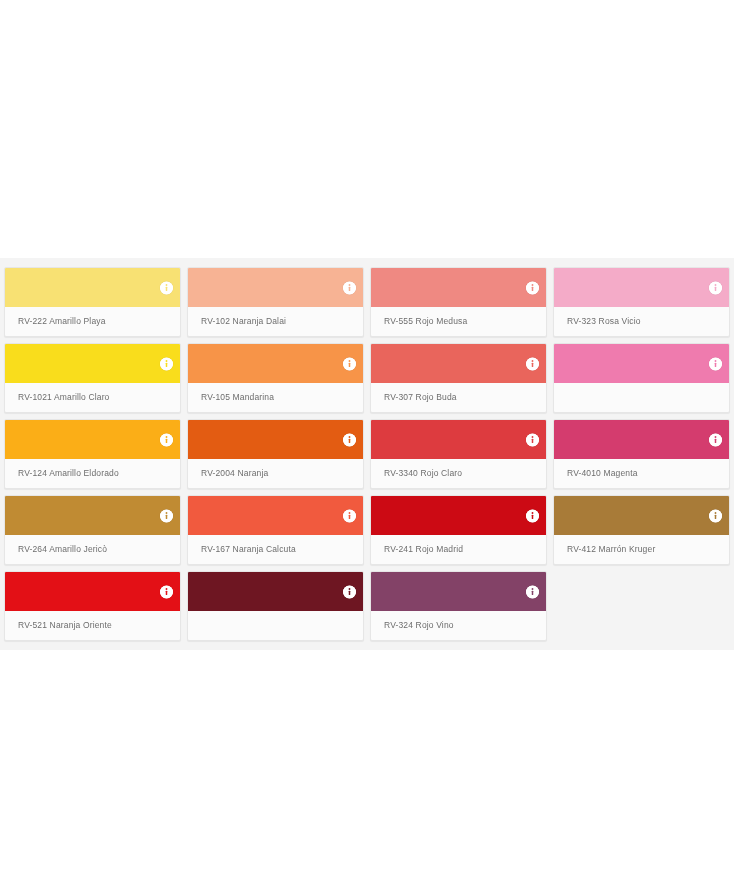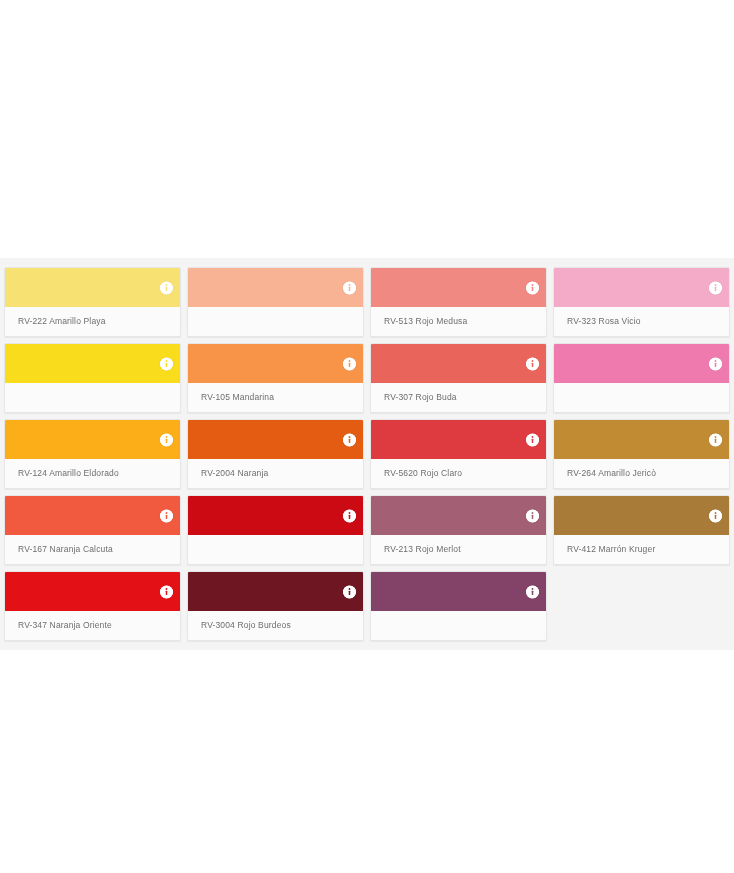--- a/index.html
+++ b/index.html
@@ -114,32 +114,33 @@
       <div class="swatch-card">
         <div class="swatch-color" style="background: rgb(247, 179, 148);">
           <span class="info-icon">
             <svg width="13" height="13" viewBox="0 0 13 13" aria-hidden="true">
               <circle cx="6.5" cy="6.5" r="6.5" fill="#ffffff"></circle>
               <circle cx="6.5" cy="3.5" r="0.95" fill="#f7b394"></circle>
               <rect x="5.75" y="5.2" width="1.5" height="4.3" rx="0.6" fill="#f7b394"></rect>
             </svg>
           </span>
         </div>
+        <div class="swatch-label">RV-102 Naranja Dalai</div>
       </div>
       <div class="swatch-card">
         <div class="swatch-color" style="background: rgb(239, 137, 130);">
           <span class="info-icon">
             <svg width="13" height="13" viewBox="0 0 13 13" aria-hidden="true">
               <circle cx="6.5" cy="6.5" r="6.5" fill="#ffffff"></circle>
               <circle cx="6.5" cy="3.5" r="0.95" fill="#ef8982"></circle>
               <rect x="5.75" y="5.2" width="1.5" height="4.3" rx="0.6" fill="#ef8982"></rect>
             </svg>
           </span>
         </div>
-        <div class="swatch-label">RV-513 Rojo Medusa</div>
+        <div class="swatch-label">RV-555 Rojo Medusa</div>
       </div>
       <div class="swatch-card">
         <div class="swatch-color" style="background: rgb(244, 171, 200);">
           <span class="info-icon">
             <svg width="13" height="13" viewBox="0 0 13 13" aria-hidden="true">
               <circle cx="6.5" cy="6.5" r="6.5" fill="#ffffff"></circle>
               <circle cx="6.5" cy="3.5" r="0.95" fill="#f4abc8"></circle>
               <rect x="5.75" y="5.2" width="1.5" height="4.3" rx="0.6" fill="#f4abc8"></rect>
             </svg>
           </span>
@@ -149,20 +150,21 @@
       <div class="swatch-card">
         <div class="swatch-color" style="background: rgb(249, 221, 28);">
           <span class="info-icon">
             <svg width="13" height="13" viewBox="0 0 13 13" aria-hidden="true">
               <circle cx="6.5" cy="6.5" r="6.5" fill="#ffffff"></circle>
               <circle cx="6.5" cy="3.5" r="0.95" fill="#f9dd1c"></circle>
               <rect x="5.75" y="5.2" width="1.5" height="4.3" rx="0.6" fill="#f9dd1c"></rect>
             </svg>
           </span>
         </div>
+        <div class="swatch-label">RV-1021 Amarillo Claro</div>
       </div>
       <div class="swatch-card">
         <div class="swatch-color" style="background: rgb(247, 148, 72);">
           <span class="info-icon">
             <svg width="13" height="13" viewBox="0 0 13 13" aria-hidden="true">
               <circle cx="6.5" cy="6.5" r="6.5" fill="#ffffff"></circle>
               <circle cx="6.5" cy="3.5" r="0.95" fill="#f79448"></circle>
               <rect x="5.75" y="5.2" width="1.5" height="4.3" rx="0.6" fill="#f79448"></rect>
             </svg>
           </span>
@@ -219,21 +221,33 @@
       <div class="swatch-card">
         <div class="swatch-color" style="background: rgb(221, 59, 63);">
           <span class="info-icon">
             <svg width="13" height="13" viewBox="0 0 13 13" aria-hidden="true">
               <circle cx="6.5" cy="6.5" r="6.5" fill="#ffffff"></circle>
               <circle cx="6.5" cy="3.5" r="0.95" fill="#dd3b3f"></circle>
               <rect x="5.75" y="5.2" width="1.5" height="4.3" rx="0.6" fill="#dd3b3f"></rect>
             </svg>
           </span>
         </div>
-        <div class="swatch-label">RV-5620 Rojo Claro</div>
+        <div class="swatch-label">RV-3340 Rojo Claro</div>
+      </div>
+      <div class="swatch-card">
+        <div class="swatch-color" style="background: rgb(212, 60, 110);">
+          <span class="info-icon">
+            <svg width="13" height="13" viewBox="0 0 13 13" aria-hidden="true">
+              <circle cx="6.5" cy="6.5" r="6.5" fill="#ffffff"></circle>
+              <circle cx="6.5" cy="3.5" r="0.95" fill="#d43c6e"></circle>
+              <rect x="5.75" y="5.2" width="1.5" height="4.3" rx="0.6" fill="#d43c6e"></rect>
+            </svg>
+          </span>
+        </div>
+        <div class="swatch-label">RV-4010 Magenta</div>
       </div>
       <div class="swatch-card">
         <div class="swatch-color" style="background: rgb(192, 139, 51);">
           <span class="info-icon">
             <svg width="13" height="13" viewBox="0 0 13 13" aria-hidden="true">
               <circle cx="6.5" cy="6.5" r="6.5" fill="#ffffff"></circle>
               <circle cx="6.5" cy="3.5" r="0.95" fill="#c08b33"></circle>
               <rect x="5.75" y="5.2" width="1.5" height="4.3" rx="0.6" fill="#c08b33"></rect>
             </svg>
           </span>
@@ -255,32 +269,21 @@
       <div class="swatch-card">
         <div class="swatch-color" style="background: rgb(204, 10, 20);">
           <span class="info-icon">
             <svg width="13" height="13" viewBox="0 0 13 13" aria-hidden="true">
               <circle cx="6.5" cy="6.5" r="6.5" fill="#ffffff"></circle>
               <circle cx="6.5" cy="3.5" r="0.95" fill="#cc0a14"></circle>
               <rect x="5.75" y="5.2" width="1.5" height="4.3" rx="0.6" fill="#cc0a14"></rect>
             </svg>
           </span>
         </div>
-      </div>
-      <div class="swatch-card">
-        <div class="swatch-color" style="background: rgb(163, 95, 116);">
-          <span class="info-icon">
-            <svg width="13" height="13" viewBox="0 0 13 13" aria-hidden="true">
-              <circle cx="6.5" cy="6.5" r="6.5" fill="#ffffff"></circle>
-              <circle cx="6.5" cy="3.5" r="0.95" fill="#a35f74"></circle>
-              <rect x="5.75" y="5.2" width="1.5" height="4.3" rx="0.6" fill="#a35f74"></rect>
-            </svg>
-          </span>
-        </div>
-        <div class="swatch-label">RV-213 Rojo Merlot</div>
+        <div class="swatch-label">RV-241 Rojo Madrid</div>
       </div>
       <div class="swatch-card">
         <div class="swatch-color" style="background: rgb(168, 123, 56);">
           <span class="info-icon">
             <svg width="13" height="13" viewBox="0 0 13 13" aria-hidden="true">
               <circle cx="6.5" cy="6.5" r="6.5" fill="#ffffff"></circle>
               <circle cx="6.5" cy="3.5" r="0.95" fill="#a87b38"></circle>
               <rect x="5.75" y="5.2" width="1.5" height="4.3" rx="0.6" fill="#a87b38"></rect>
             </svg>
           </span>
@@ -290,41 +293,41 @@
       <div class="swatch-card">
         <div class="swatch-color" style="background: rgb(227, 16, 22);">
           <span class="info-icon">
             <svg width="13" height="13" viewBox="0 0 13 13" aria-hidden="true">
               <circle cx="6.5" cy="6.5" r="6.5" fill="#ffffff"></circle>
               <circle cx="6.5" cy="3.5" r="0.95" fill="#e31016"></circle>
               <rect x="5.75" y="5.2" width="1.5" height="4.3" rx="0.6" fill="#e31016"></rect>
             </svg>
           </span>
         </div>
-        <div class="swatch-label">RV-347 Naranja Oriente</div>
+        <div class="swatch-label">RV-521 Naranja Oriente</div>
       </div>
       <div class="swatch-card">
         <div class="swatch-color" style="background: rgb(110, 22, 34);">
           <span class="info-icon">
             <svg width="13" height="13" viewBox="0 0 13 13" aria-hidden="true">
               <circle cx="6.5" cy="6.5" r="6.5" fill="#ffffff"></circle>
               <circle cx="6.5" cy="3.5" r="0.95" fill="#6e1622"></circle>
               <rect x="5.75" y="5.2" width="1.5" height="4.3" rx="0.6" fill="#6e1622"></rect>
             </svg>
           </span>
         </div>
-        <div class="swatch-label">RV-3004 Rojo Burdeos</div>
       </div>
       <div class="swatch-card">
         <div class="swatch-color" style="background: rgb(131, 66, 103);">
           <span class="info-icon">
             <svg width="13" height="13" viewBox="0 0 13 13" aria-hidden="true">
               <circle cx="6.5" cy="6.5" r="6.5" fill="#ffffff"></circle>
               <circle cx="6.5" cy="3.5" r="0.95" fill="#834267"></circle>
               <rect x="5.75" y="5.2" width="1.5" height="4.3" rx="0.6" fill="#834267"></rect>
             </svg>
           </span>
         </div>
+        <div class="swatch-label">RV-324 Rojo Vino</div>
       </div>
     </div>
 </div>
 
 <div class="page-bottom-spacer"></div>
 
 </body></html>

